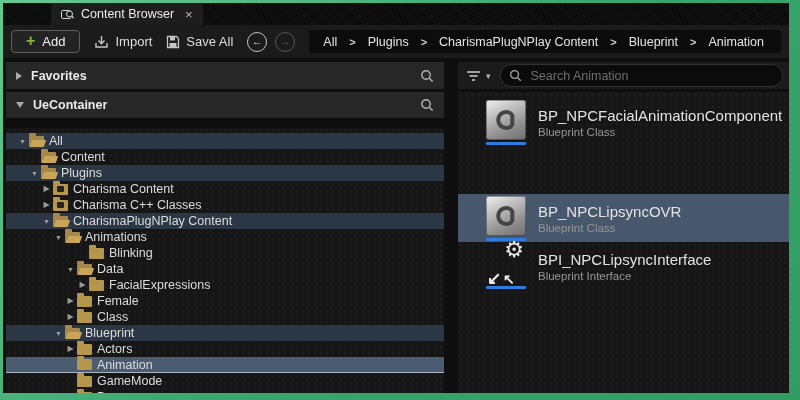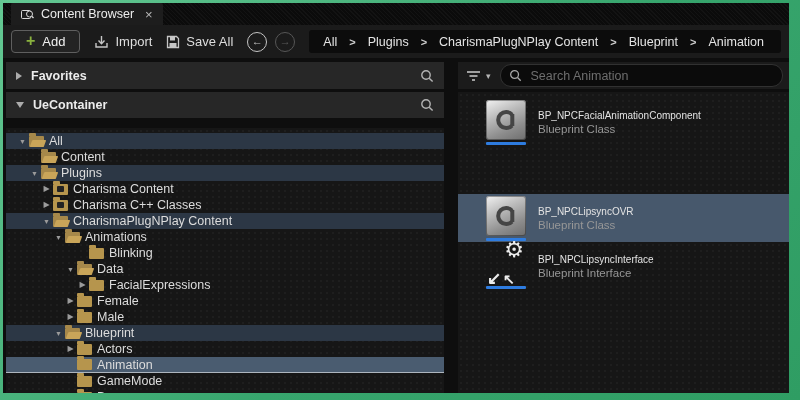--- a/index.html
+++ b/index.html
@@ -6,21 +6,21 @@
   body{
     width:800px;height:400px;position:relative;overflow:hidden;
     background:linear-gradient(135deg,#64c893,#37a56d 55%,#2f9d63);
     font-family:"Liberation Sans",sans-serif;
   }
   .app{position:absolute;left:3px;top:3px;width:786px;height:390px;background:#0e0e0e;overflow:hidden;}
 
   
   .tabstrip{height:22px;background:#0b0b0b;
     background-image:repeating-linear-gradient(45deg,rgba(255,255,255,.03) 0 1px,transparent 1px 3px);
-    display:flex;align-items:flex-end;}
+    display:flex;align-items:flex-end;padding-left:40px;}
   .tab{margin-left:8px;height:22px;background:#1d1d1d;display:flex;align-items:center;gap:7px;
     padding:0 10px;color:#ececec;font-size:12.5px;border-radius:2px 2px 0 0;}
   .tab-close{color:#b8b8b8;font-size:13px;margin-left:4px;line-height:1;cursor:default;}
 
   
   .toolbar{height:33px;background:#1b1b1b;display:flex;align-items:center;padding:0 8px;gap:14px;
     color:#e2e2e2;font-size:13px;}
   .add-btn{display:flex;align-items:center;gap:7px;border:1px solid #5f5f5f;border-radius:4px;
     background:#232323;padding:3px 14px;color:#f0f0f0;}
   .plus{color:#8ab23f;font-size:16px;font-weight:700;line-height:.9;}
@@ -77,21 +77,21 @@
   .thumb{width:40px;flex:none;display:flex;flex-direction:column;align-items:center;}
   .timg{width:40px;height:40px;border-radius:3px;
     background:linear-gradient(155deg,#f2f2f2,#bdbdbd 35%,#8d8d8d 70%,#6e6e6e);
     display:flex;align-items:center;justify-content:center;box-shadow:inset 0 0 0 1px rgba(0,0,0,.35);}
   .tbar{width:40px;height:3px;background:#2e7ce0;margin-top:2px;border-radius:1px;}
   .iface{width:40px;height:40px;position:relative;color:#ececec;}
   .iface .gear{position:absolute;top:-5px;right:2px;font-size:22px;line-height:1;}
   .iface .a1{position:absolute;left:1px;bottom:-3px;font-size:17px;font-weight:700;line-height:1;}
   .iface .a2{position:absolute;left:17px;bottom:-2px;font-size:14px;font-weight:700;line-height:1;}
   .a-text{display:flex;flex-direction:column;gap:2px;min-width:0;}
-  .a-name{color:#e3e3e3;font-size:10px;text-align:center;}
+  .a-name{color:#e3e3e3;font-size:15px;text-align:center;}
   .a-type{color:#979797;font-size:11.5px;}
   svg{display:block;}
 </style>
 </head>
 <body>
 
 <div class="app">
 
   <div class="tabstrip">
     <div class="tab">
@@ -226,21 +226,21 @@
     <span>FacialExpressions</span>
   </div>
           <div class="trow" style="padding-left: 58px;">
     <span class="exp" style="font-size: 8px;">▶</span>
     <span class="folder"></span>
     <span>Female</span>
   </div>
           <div class="trow" style="padding-left: 58px;">
     <span class="exp" style="font-size: 8px;">▶</span>
     <span class="folder"></span>
-    <span>Male</span>
+    <span>Class</span>
   </div>
           <div class="trow path" style="padding-left: 46px;">
     <span class="exp">▼</span>
     <span class="folder open"></span>
     <span>Blueprint</span>
   </div>
           <div class="trow" style="padding-left: 58px;">
     <span class="exp" style="font-size: 8px;">▶</span>
     <span class="folder"></span>
     <span>Actors</span>

